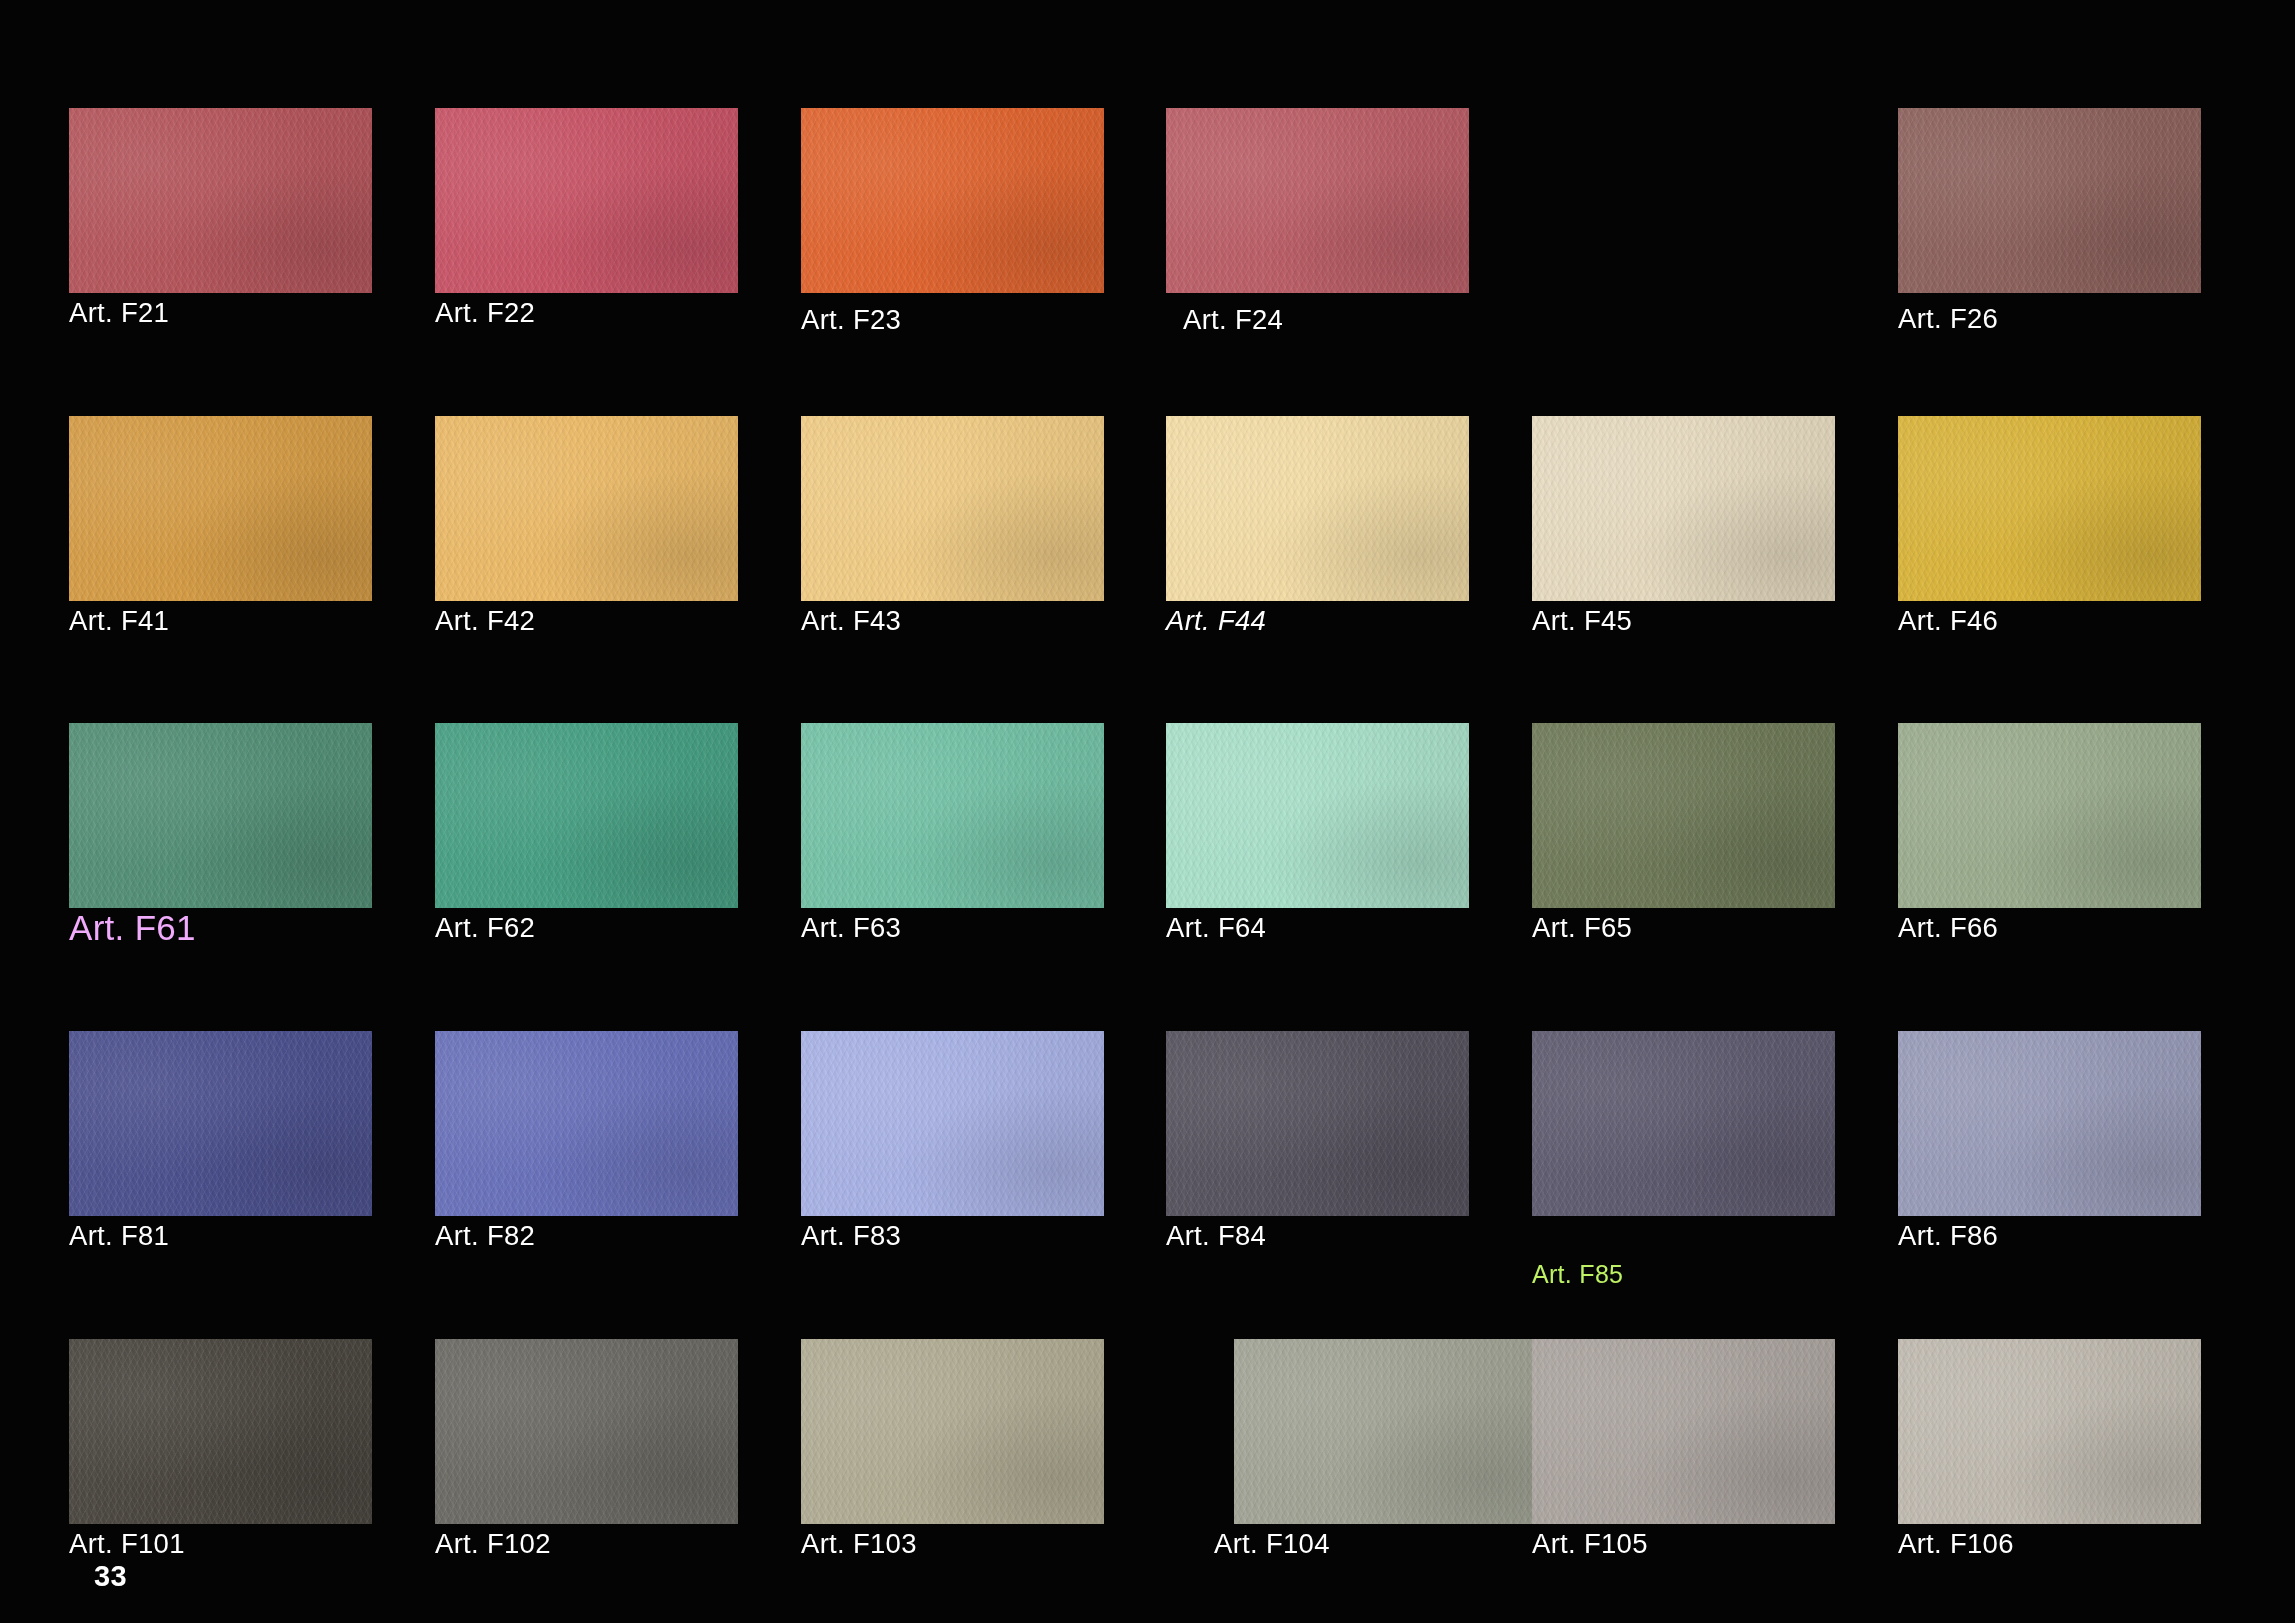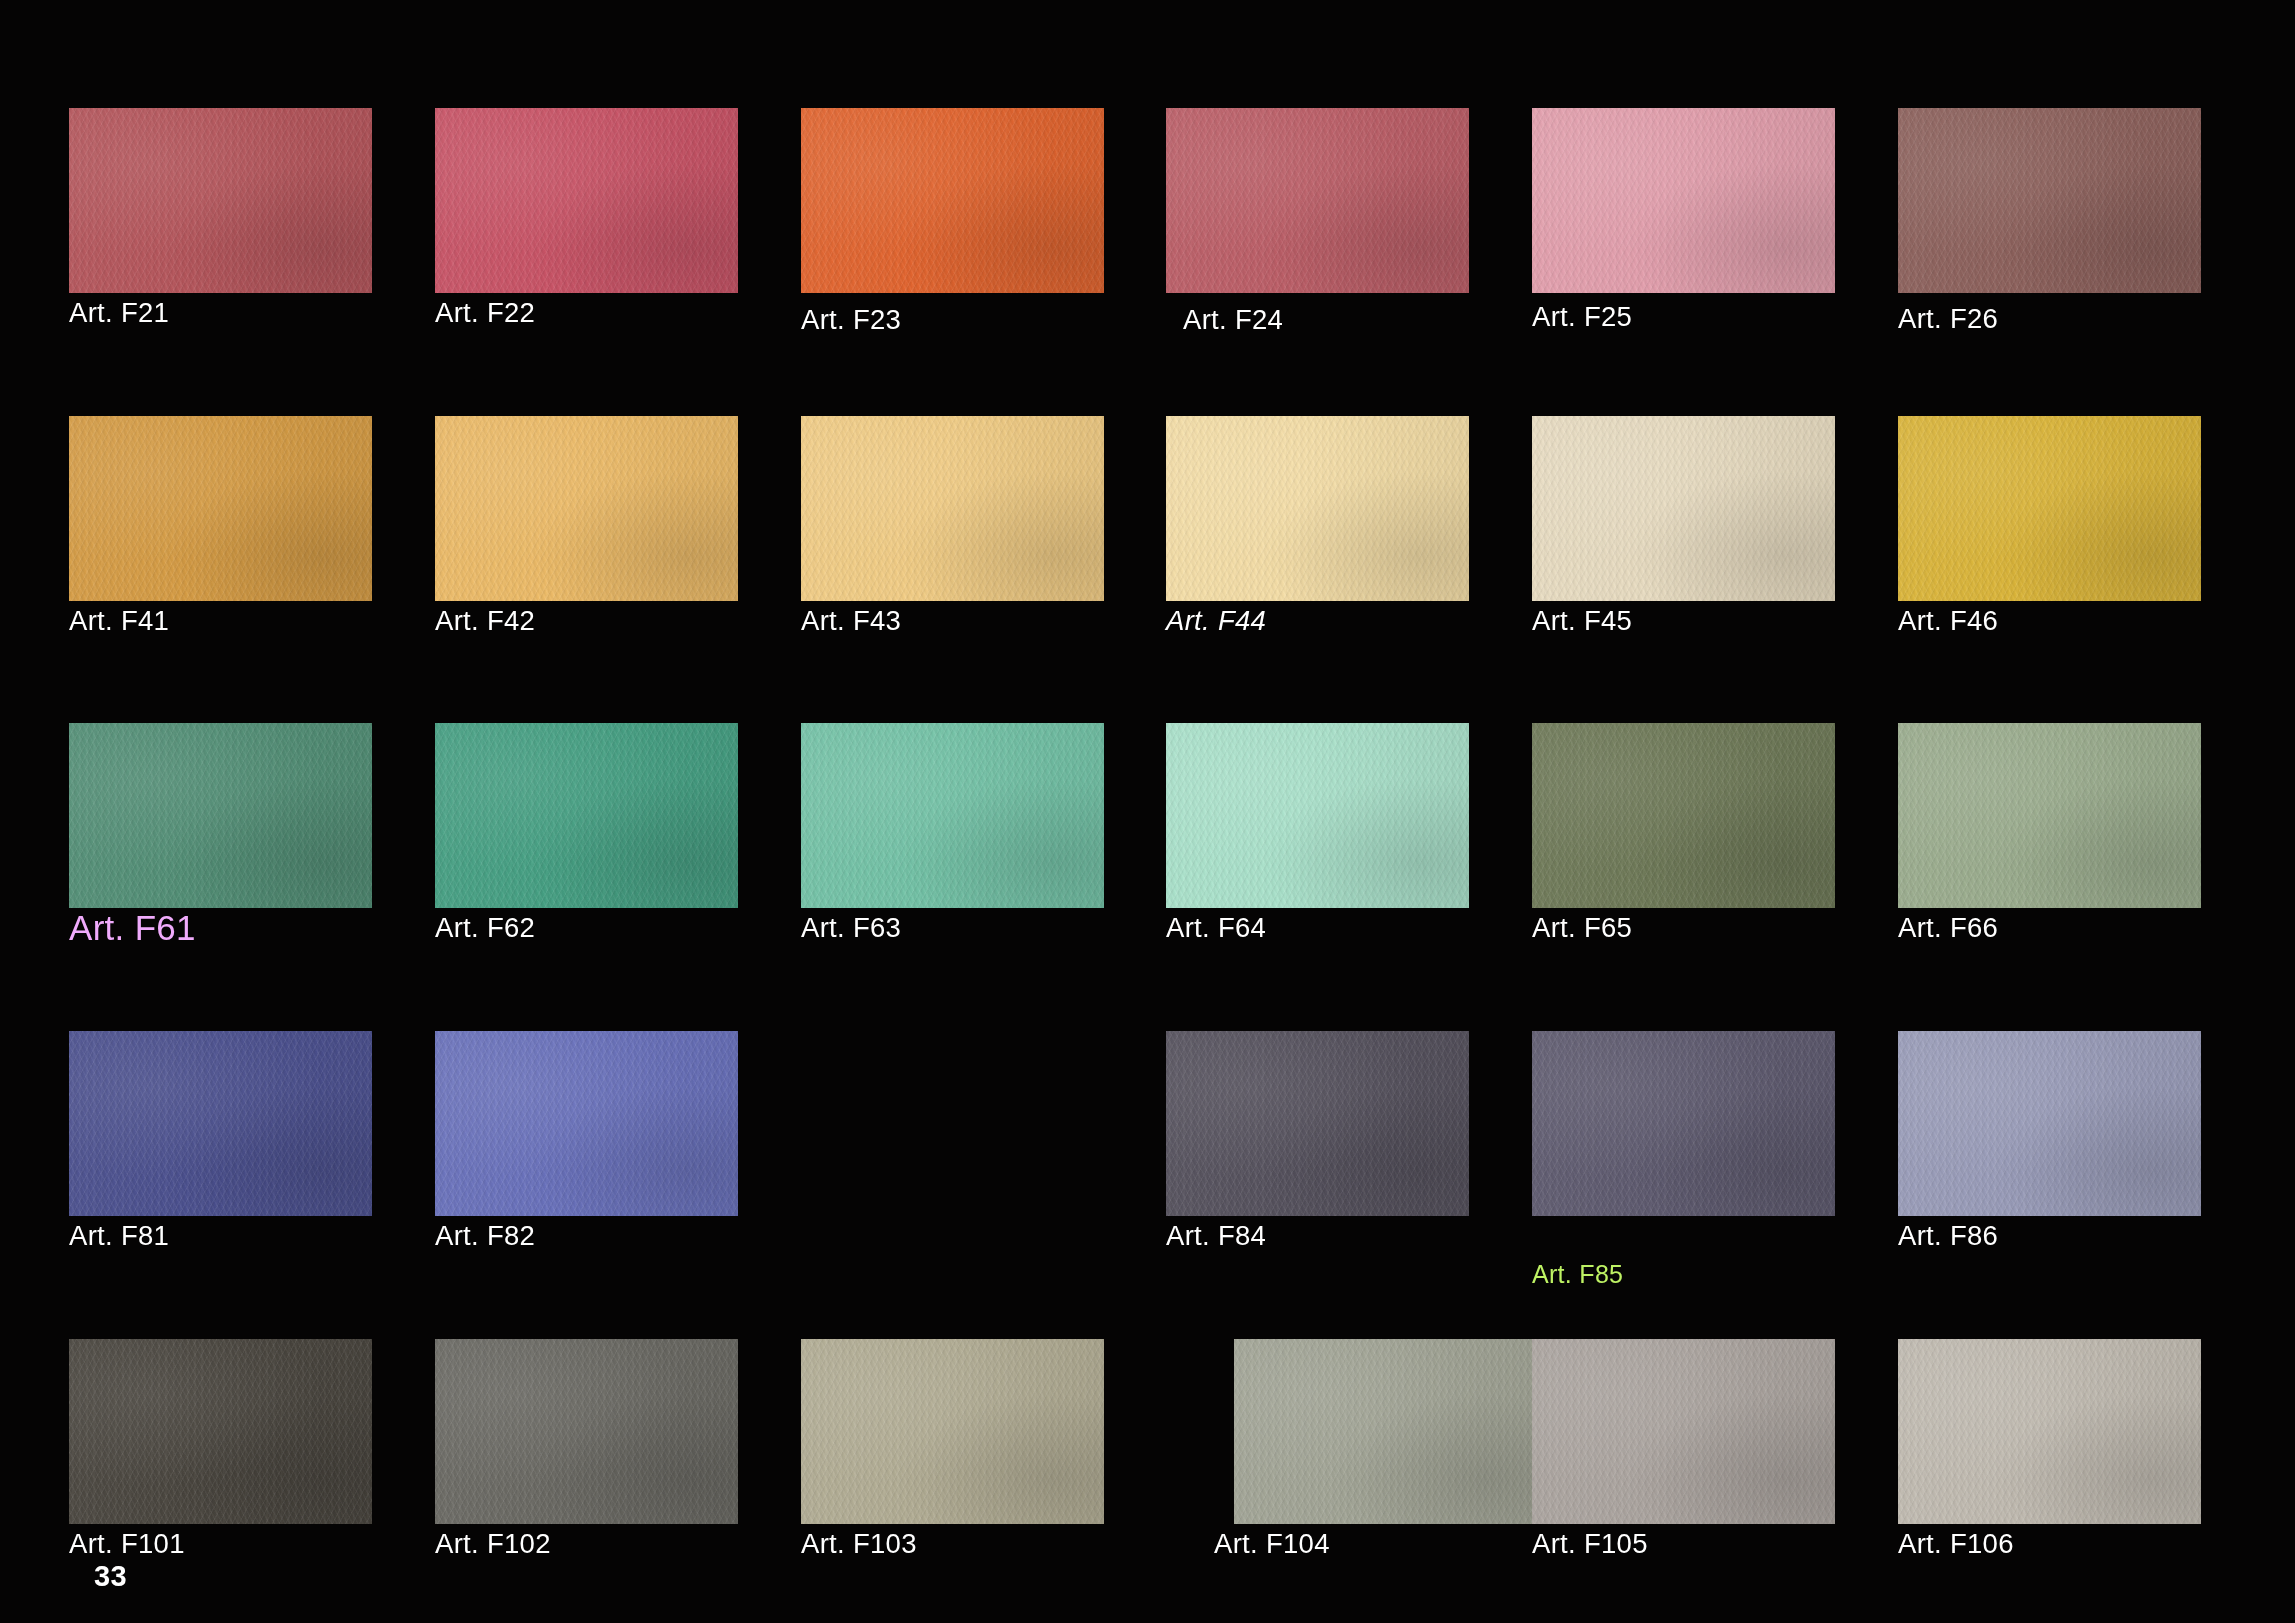--- a/index.html
+++ b/index.html
@@ -142,29 +142,20 @@
       </div>
       <div class="swatch-cell" style="left: 1166px; top: 108px;">
         <div class="swatch-chip" style="width: 303px; height: 185px; background-color: rgb(189, 95, 104);">
           <div class="tex-a"></div>
           <div class="tex-b"></div>
           <div class="tex-c"></div>
           <div class="tex-d"></div>
         </div>
         <div class="swatch-label" style="left: 17px; top: 197px; font-size: 27.5px; color: rgb(255, 255, 255);">Art. F24</div>
       </div>
-      <div class="swatch-cell" style="left: 1532px; top: 108px;">
-        <div class="swatch-chip" style="width: 303px; height: 185px; background-color: rgb(228, 160, 174);">
-          <div class="tex-a"></div>
-          <div class="tex-b"></div>
-          <div class="tex-c"></div>
-          <div class="tex-d"></div>
-        </div>
-        <div class="swatch-label" style="left: 0px; top: 194px; font-size: 27.5px; color: rgb(255, 255, 255);">Art. F25</div>
-      </div>
       <div class="swatch-cell" style="left: 1898px; top: 108px;">
         <div class="swatch-chip" style="width: 303px; height: 185px; background-color: rgb(142, 98, 93);">
           <div class="tex-a"></div>
           <div class="tex-b"></div>
           <div class="tex-c"></div>
           <div class="tex-d"></div>
         </div>
         <div class="swatch-label" style="left: 0px; top: 196px; font-size: 27.5px; color: rgb(255, 255, 255);">Art. F26</div>
       </div>
       <div class="swatch-cell" style="left: 69px; top: 416px;">
@@ -285,20 +276,29 @@
         <div class="swatch-label" style="left: 0px; top: 190px; font-size: 27.5px; color: rgb(255, 255, 255);">Art. F81</div>
       </div>
       <div class="swatch-cell" style="left: 435px; top: 1031px;">
         <div class="swatch-chip" style="width: 303px; height: 185px; background-color: rgb(106, 114, 189);">
           <div class="tex-a"></div>
           <div class="tex-b"></div>
           <div class="tex-c"></div>
           <div class="tex-d"></div>
         </div>
         <div class="swatch-label" style="left: 0px; top: 190px; font-size: 27.5px; color: rgb(255, 255, 255);">Art. F82</div>
+      </div>
+      <div class="swatch-cell" style="left: 801px; top: 1031px;">
+        <div class="swatch-chip" style="width: 303px; height: 185px; background-color: rgb(170, 180, 232);">
+          <div class="tex-a"></div>
+          <div class="tex-b"></div>
+          <div class="tex-c"></div>
+          <div class="tex-d"></div>
+        </div>
+        <div class="swatch-label" style="left: 0px; top: 190px; font-size: 27.5px; color: rgb(255, 255, 255);">Art. F83</div>
       </div>
       <div class="swatch-cell" style="left: 1166px; top: 1031px;">
         <div class="swatch-chip" style="width: 303px; height: 185px; background-color: rgb(86, 82, 94);">
           <div class="tex-a"></div>
           <div class="tex-b"></div>
           <div class="tex-c"></div>
           <div class="tex-d"></div>
         </div>
         <div class="swatch-label" style="left: 0px; top: 190px; font-size: 27.5px; color: rgb(255, 255, 255);">Art. F84</div>
       </div>

